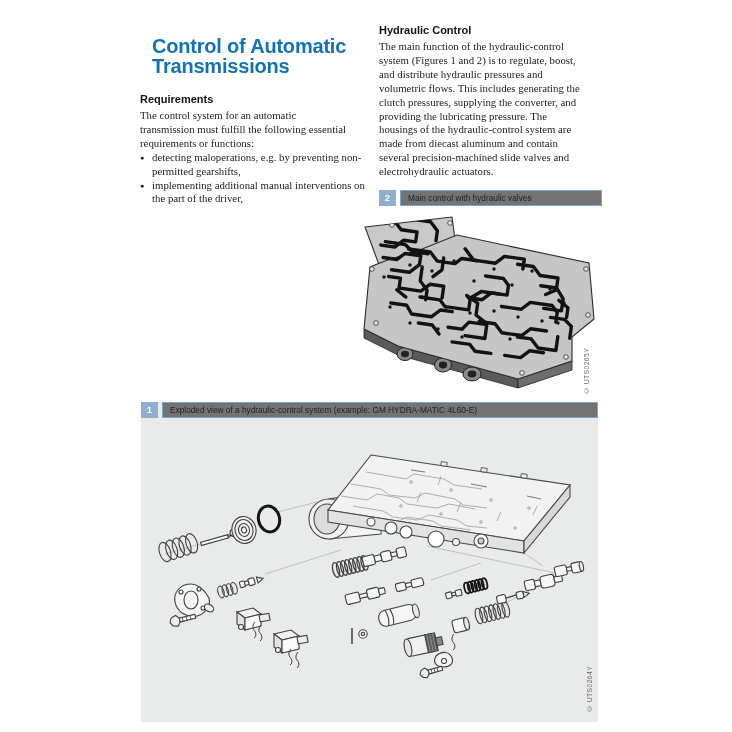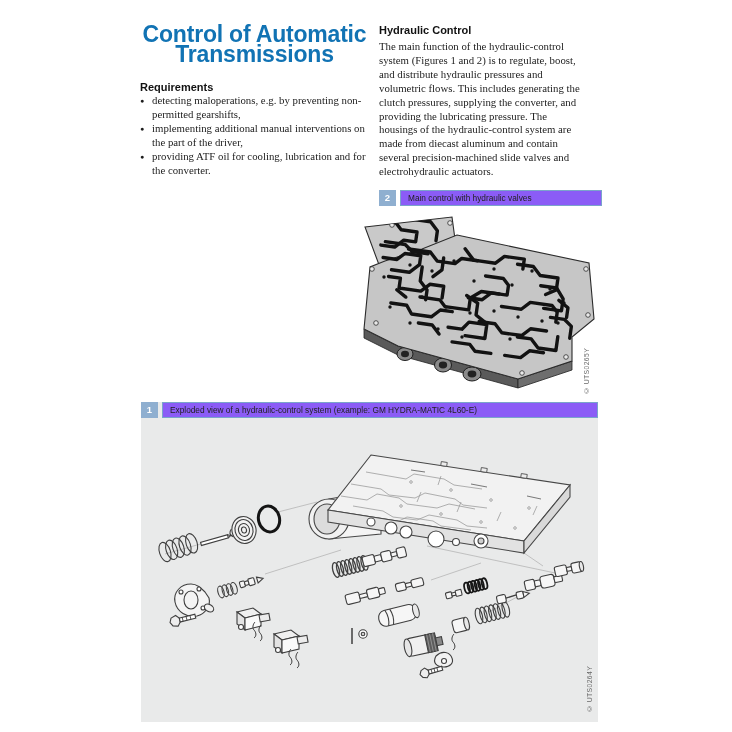--- a/index.html
+++ b/index.html
@@ -5,21 +5,21 @@
   html,body{margin:0;padding:0;}
   body{
     width:732px;height:732px;position:relative;background:#ffffff;
     font-family:"Liberation Serif",serif;color:#1c1c1c;overflow:hidden;
   }
   
   .left-col{position:absolute;left:140px;top:24px;width:229px;}
   .right-col{position:absolute;left:379px;top:24px;width:223px;}
   .page-title{
     font-family:"Liberation Sans",sans-serif;font-weight:700;
-    font-size:23px;line-height:20px;color:#1173b4;margin:0;letter-spacing:-0.2px;text-align:center;
+    font-size:20px;line-height:20px;color:#1173b4;margin:12px;letter-spacing:-0.2px;
   }
   .sec-head{
     font-family:"Liberation Sans",sans-serif;font-weight:700;
     font-size:11px;line-height:13px;color:#121212;margin:17px 0 0 0;
   }
   .right-col .sec-head{margin-top:0;}
   .body-text{font-size:10.8px;line-height:13.9px;margin:3px 16px 0 0;text-align:left;}
   ul.bullets{margin:0;padding:0;list-style:none;}
   ul.bullets li{
     font-size:10.8px;line-height:13.9px;padding-left:12px;position:relative;
@@ -29,21 +29,21 @@
   }
   .closing{margin-top:14px;}
   
   .figbar{display:flex;height:16px;align-items:stretch;}
   .fignum{
     width:17px;background:#8fafd0;color:#ffffff;text-align:center;
     font-family:"Liberation Sans",sans-serif;font-weight:700;font-size:9.5px;line-height:16px;
     flex:0 0 17px;
   }
   .figcap{
-    flex:1;margin-left:4px;background:#8b5cf6;border:1px solid #7aa4cb;
+    flex:1;margin-left:4px;background:#737373;border:1px solid #7aa4cb;
     font-family:"Liberation Sans",sans-serif;font-size:8.3px;line-height:14px;color:#222;
     padding-left:7px;white-space:nowrap;overflow:hidden;box-sizing:border-box;
   }
   .fig2-bar{margin-top:11px;}
   
   .fig2-art{position:absolute;left:362px;top:211px;width:244px;height:190px;}
   
   .fig1-panel{
     position:absolute;left:141px;top:402px;width:457px;height:320px;
     background:#e9eaea;
@@ -58,24 +58,24 @@
   }
   .fig2-credit{position:absolute;left:583px;top:328px;height:66px;}
   .fig1-credit{position:absolute;right:5px;bottom:10px;height:62px;}
 </style>
 </head>
 <body>
 
 <div class="left-col">
   <h1 class="page-title">Control of Automatic Transmissions</h1>
   <h2 class="sec-head">Requirements</h2>
+  <p class="body-text">The control system for an automatic transmission must fulfill the following essential requirements or functions:</p>
   <ul class="bullets">
     <li>detecting maloperations, e.g. by preventing non-permitted gearshifts,</li>
     <li>implementing additional manual interventions on the part of the driver,</li>
-    <li>providing ATF oil for cooling, lubrication and for the converter.</li>
   </ul>
 </div>
 
 <div class="right-col">
   <h2 class="sec-head">Hydraulic Control</h2>
   <p class="body-text">The main function of the hydraulic-control system (Figures 1 and 2) is to regulate, boost, and distribute hydraulic pressures and volumetric flows. This includes generating the clutch pressures, supplying the converter, and providing the lubricating pressure. The housings of the hydraulic-control system are made from diecast aluminum and contain several precision-machined slide valves and electrohydraulic actuators.</p>
   <div class="figbar fig2-bar">
     <div class="fignum">2</div>
     <div class="figcap">Main control with hydraulic valves</div>
   </div>

